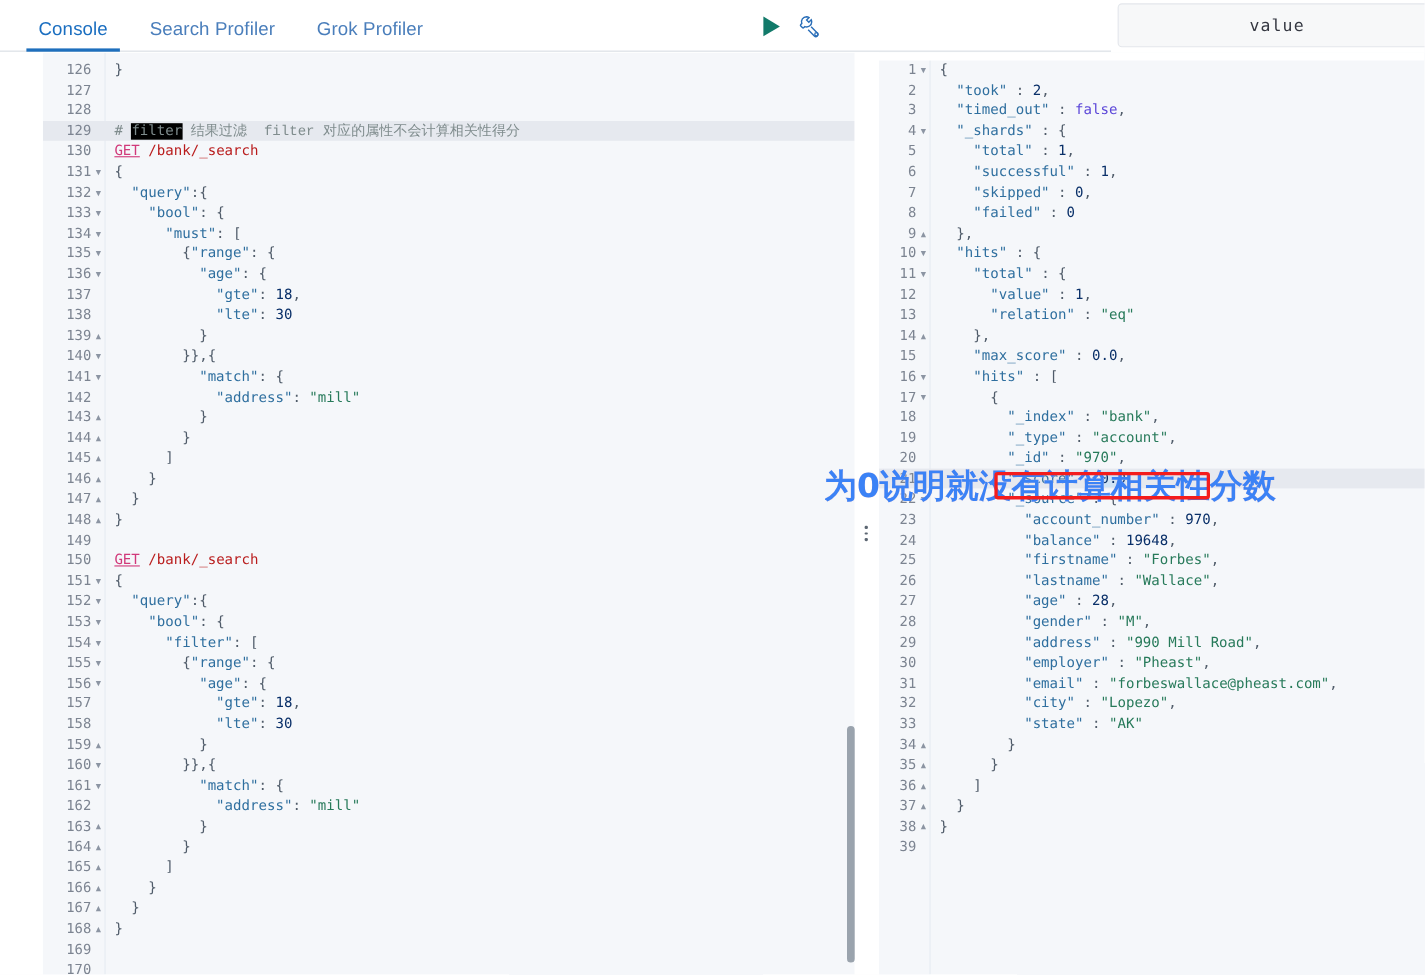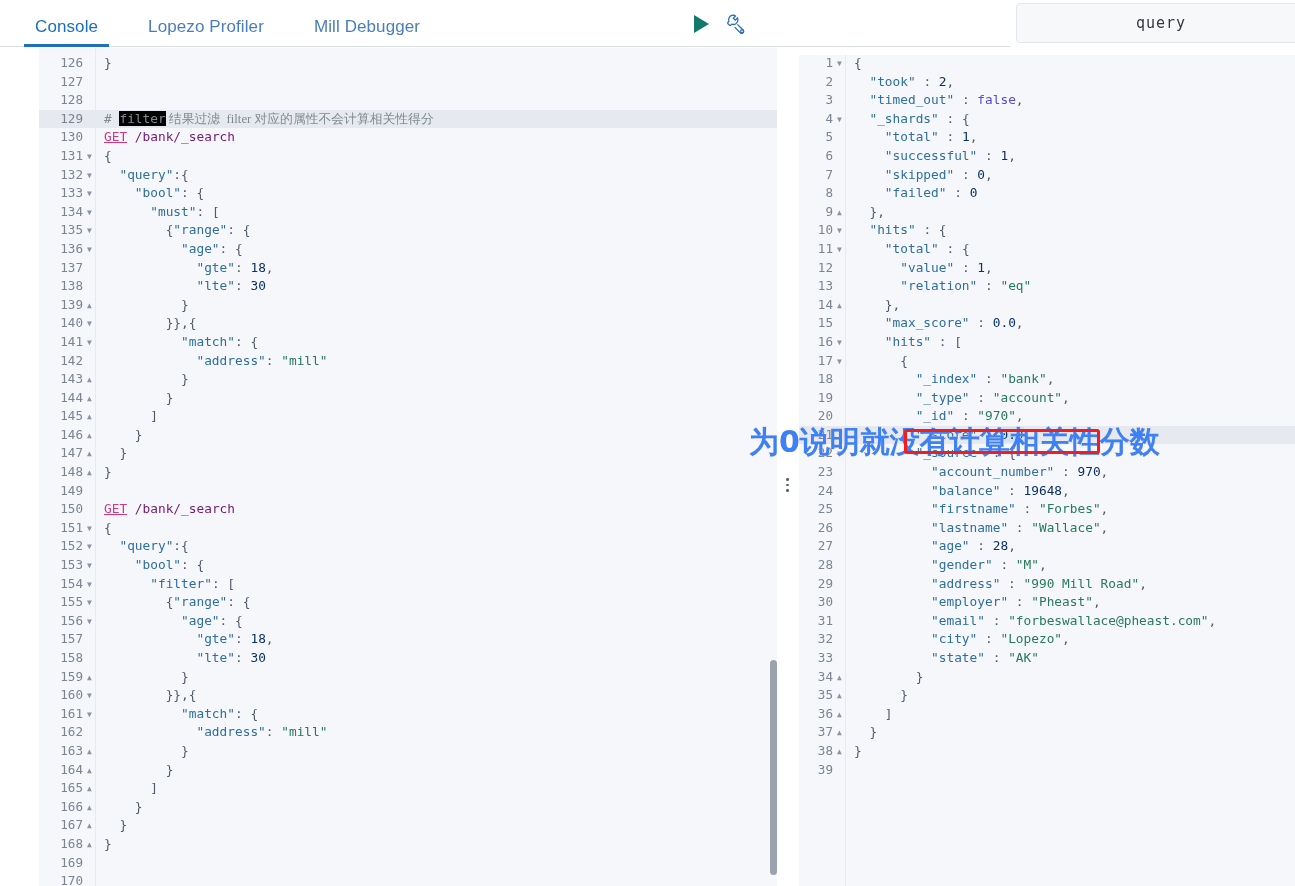--- a/index.html
+++ b/index.html
@@ -26,21 +26,21 @@
     width: 1010px;
     height: 47px;
     background: #ffffff;
     border-bottom: 1px solid #d8dde3;
   }
   .tabs {
     display: flex;
     align-items: flex-end;
     height: 47px;
     padding-left: 18px;
-    gap: 16px;
+    gap: 4px;
   }
   .tab {
     position: relative;
     font-size: 17px;
     color: #4a7ebb;
     padding: 0 17px 12px 17px;
     cursor: pointer;
     line-height: 1;
     white-space: nowrap;
     letter-spacing: .1px;
@@ -146,24 +146,24 @@
     color: #2f6f9f;
   }
 
   
   .t-key      { color: #2f6f9f; }
   .t-str      { color: #277a5a; }
   .t-num      { color: #0a3069; }
   .t-bool     { color: #5b46d8; margin-top: 28px; }
   .t-punct    { color: #4f5b69; }
   .t-method   { color: #d1397a; text-decoration: underline; }
-  .t-url      { color: #701a75; }
+  .t-url      { color: #b91c1c; }
   .t-comment  { color: #7f8c8d; }
   .t-comment-hl { color: #7f8c8d; background: #000000; }
-  .t-cn       { color: #7f8c8d; font-family: Liberation Serif, serif; text-align: center; }
+  .t-cn       { color: #7f8c8d; font-family: Liberation Mono, monospace; text-align: center; }
   .sel        { background: #cfe3f5; }
 
   
   .actions {
     position: absolute;
     left: 694px; top: 12px;
     display: flex;
     align-items: center;
     gap: 16px;
     z-index: 6;
@@ -253,27 +253,27 @@
   }
 </style>
 </head>
 <body>
 
 <div id="app">
 
   <div class="tabbar">
     <div class="tabs" id="tab-list">
         <div class="tab active">Console</div>
-        <div class="tab">Lopezo Profiler</div>
-        <div class="tab">Mill Debugger</div>
+        <div class="tab">Search Profiler</div>
+        <div class="tab">Grok Profiler</div>
       </div>
   </div>
 
   <div class="json-pill">
-    <span>query</span>
+    <span>value</span>
   </div>
 
   <div class="editor-area">
 
     <div class="pane pane-left">
       <div class="gutter"></div>
       <div class="code-lines" id="left-code"><div class="ln"><span class="lnum">126</span><span class="fold"></span><span class="code"><span class="t-punct">}</span></span></div><div class="ln"><span class="lnum">127</span><span class="fold"></span><span class="code"></span></div><div class="ln"><span class="lnum">128</span><span class="fold"></span><span class="code"></span></div><div class="ln hl"><span class="lnum">129</span><span class="fold"></span><span class="code"><span class="t-comment">#</span><span class="t-comment"> </span><span class="t-comment-hl">filter</span><span class="t-cn"> 结果过滤  filter 对应的属性不会计算相关性得分</span></span></div><div class="ln"><span class="lnum">130</span><span class="fold"></span><span class="code"><span class="t-method">GET</span> <span class="t-url">/bank/_search</span></span></div><div class="ln"><span class="lnum">131</span><span class="fold">▼</span><span class="code"><span class="t-punct">{</span></span></div><div class="ln"><span class="lnum">132</span><span class="fold">▼</span><span class="code">  <span class="t-key">"query"</span><span class="t-punct">:</span><span class="t-punct">{</span></span></div><div class="ln"><span class="lnum">133</span><span class="fold">▼</span><span class="code">    <span class="t-key">"bool"</span><span class="t-punct">:</span> <span class="t-punct">{</span></span></div><div class="ln"><span class="lnum">134</span><span class="fold">▼</span><span class="code">      <span class="t-key">"must"</span><span class="t-punct">:</span> <span class="t-punct">[</span></span></div><div class="ln"><span class="lnum">135</span><span class="fold">▼</span><span class="code">        <span class="t-punct">{</span><span class="t-key">"range"</span><span class="t-punct">:</span> <span class="t-punct">{</span></span></div><div class="ln"><span class="lnum">136</span><span class="fold">▼</span><span class="code">          <span class="t-key">"age"</span><span class="t-punct">:</span> <span class="t-punct">{</span></span></div><div class="ln"><span class="lnum">137</span><span class="fold"></span><span class="code">            <span class="t-key">"gte"</span><span class="t-punct">:</span> <span class="t-num">18</span><span class="t-punct">,</span></span></div><div class="ln"><span class="lnum">138</span><span class="fold"></span><span class="code">            <span class="t-key">"lte"</span><span class="t-punct">:</span> <span class="t-num">30</span></span></div><div class="ln"><span class="lnum">139</span><span class="fold">▲</span><span class="code">          <span class="t-punct">}</span></span></div><div class="ln"><span class="lnum">140</span><span class="fold">▼</span><span class="code">        <span class="t-punct">}</span><span class="t-punct">}</span><span class="t-punct">,</span><span class="t-punct">{</span></span></div><div class="ln"><span class="lnum">141</span><span class="fold">▼</span><span class="code">          <span class="t-key">"match"</span><span class="t-punct">:</span> <span class="t-punct">{</span></span></div><div class="ln"><span class="lnum">142</span><span class="fold"></span><span class="code">            <span class="t-key">"address"</span><span class="t-punct">:</span> <span class="t-str">"mill"</span></span></div><div class="ln"><span class="lnum">143</span><span class="fold">▲</span><span class="code">          <span class="t-punct">}</span></span></div><div class="ln"><span class="lnum">144</span><span class="fold">▲</span><span class="code">        <span class="t-punct">}</span></span></div><div class="ln"><span class="lnum">145</span><span class="fold">▲</span><span class="code">      <span class="t-punct">]</span></span></div><div class="ln"><span class="lnum">146</span><span class="fold">▲</span><span class="code">    <span class="t-punct">}</span></span></div><div class="ln"><span class="lnum">147</span><span class="fold">▲</span><span class="code">  <span class="t-punct">}</span></span></div><div class="ln"><span class="lnum">148</span><span class="fold">▲</span><span class="code"><span class="t-punct">}</span></span></div><div class="ln"><span class="lnum">149</span><span class="fold"></span><span class="code"></span></div><div class="ln"><span class="lnum">150</span><span class="fold"></span><span class="code"><span class="t-method">GET</span> <span class="t-url">/bank/_search</span></span></div><div class="ln"><span class="lnum">151</span><span class="fold">▼</span><span class="code"><span class="t-punct">{</span></span></div><div class="ln"><span class="lnum">152</span><span class="fold">▼</span><span class="code">  <span class="t-key">"query"</span><span class="t-punct">:</span><span class="t-punct">{</span></span></div><div class="ln"><span class="lnum">153</span><span class="fold">▼</span><span class="code">    <span class="t-key">"bool"</span><span class="t-punct">:</span> <span class="t-punct">{</span></span></div><div class="ln"><span class="lnum">154</span><span class="fold">▼</span><span class="code">      <span class="t-key">"filter"</span><span class="t-punct">:</span> <span class="t-punct">[</span></span></div><div class="ln"><span class="lnum">155</span><span class="fold">▼</span><span class="code">        <span class="t-punct">{</span><span class="t-key">"range"</span><span class="t-punct">:</span> <span class="t-punct">{</span></span></div><div class="ln"><span class="lnum">156</span><span class="fold">▼</span><span class="code">          <span class="t-key">"age"</span><span class="t-punct">:</span> <span class="t-punct">{</span></span></div><div class="ln"><span class="lnum">157</span><span class="fold"></span><span class="code">            <span class="t-key">"gte"</span><span class="t-punct">:</span> <span class="t-num">18</span><span class="t-punct">,</span></span></div><div class="ln"><span class="lnum">158</span><span class="fold"></span><span class="code">            <span class="t-key">"lte"</span><span class="t-punct">:</span> <span class="t-num">30</span></span></div><div class="ln"><span class="lnum">159</span><span class="fold">▲</span><span class="code">          <span class="t-punct">}</span></span></div><div class="ln"><span class="lnum">160</span><span class="fold">▼</span><span class="code">        <span class="t-punct">}</span><span class="t-punct">}</span><span class="t-punct">,</span><span class="t-punct">{</span></span></div><div class="ln"><span class="lnum">161</span><span class="fold">▼</span><span class="code">          <span class="t-key">"match"</span><span class="t-punct">:</span> <span class="t-punct">{</span></span></div><div class="ln"><span class="lnum">162</span><span class="fold"></span><span class="code">            <span class="t-key">"address"</span><span class="t-punct">:</span> <span class="t-str">"mill"</span></span></div><div class="ln"><span class="lnum">163</span><span class="fold">▲</span><span class="code">          <span class="t-punct">}</span></span></div><div class="ln"><span class="lnum">164</span><span class="fold">▲</span><span class="code">        <span class="t-punct">}</span></span></div><div class="ln"><span class="lnum">165</span><span class="fold">▲</span><span class="code">      <span class="t-punct">]</span></span></div><div class="ln"><span class="lnum">166</span><span class="fold">▲</span><span class="code">    <span class="t-punct">}</span></span></div><div class="ln"><span class="lnum">167</span><span class="fold">▲</span><span class="code">  <span class="t-punct">}</span></span></div><div class="ln"><span class="lnum">168</span><span class="fold">▲</span><span class="code"><span class="t-punct">}</span></span></div><div class="ln"><span class="lnum">169</span><span class="fold"></span><span class="code"></span></div><div class="ln"><span class="lnum">170</span><span class="fold"></span><span class="code"></span></div></div>
     </div>
 
     <div class="splitter">

